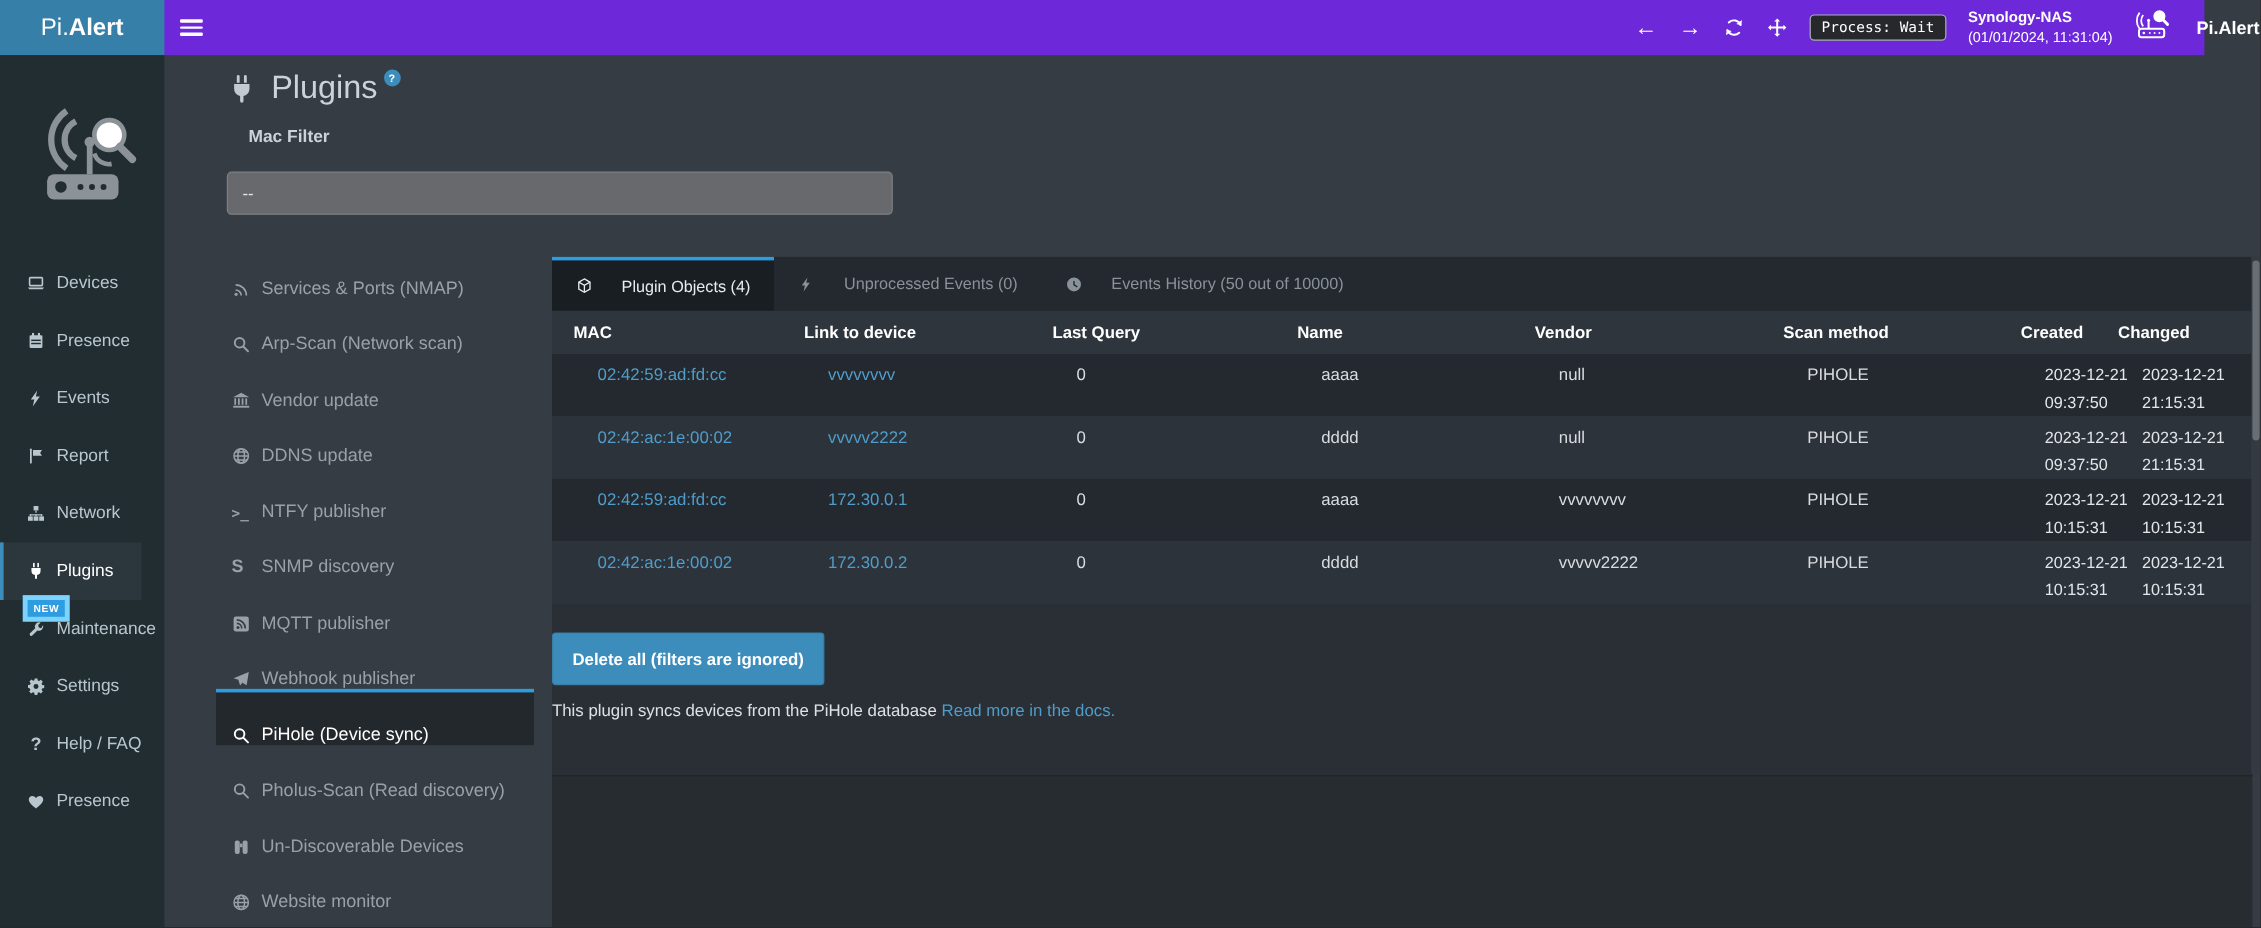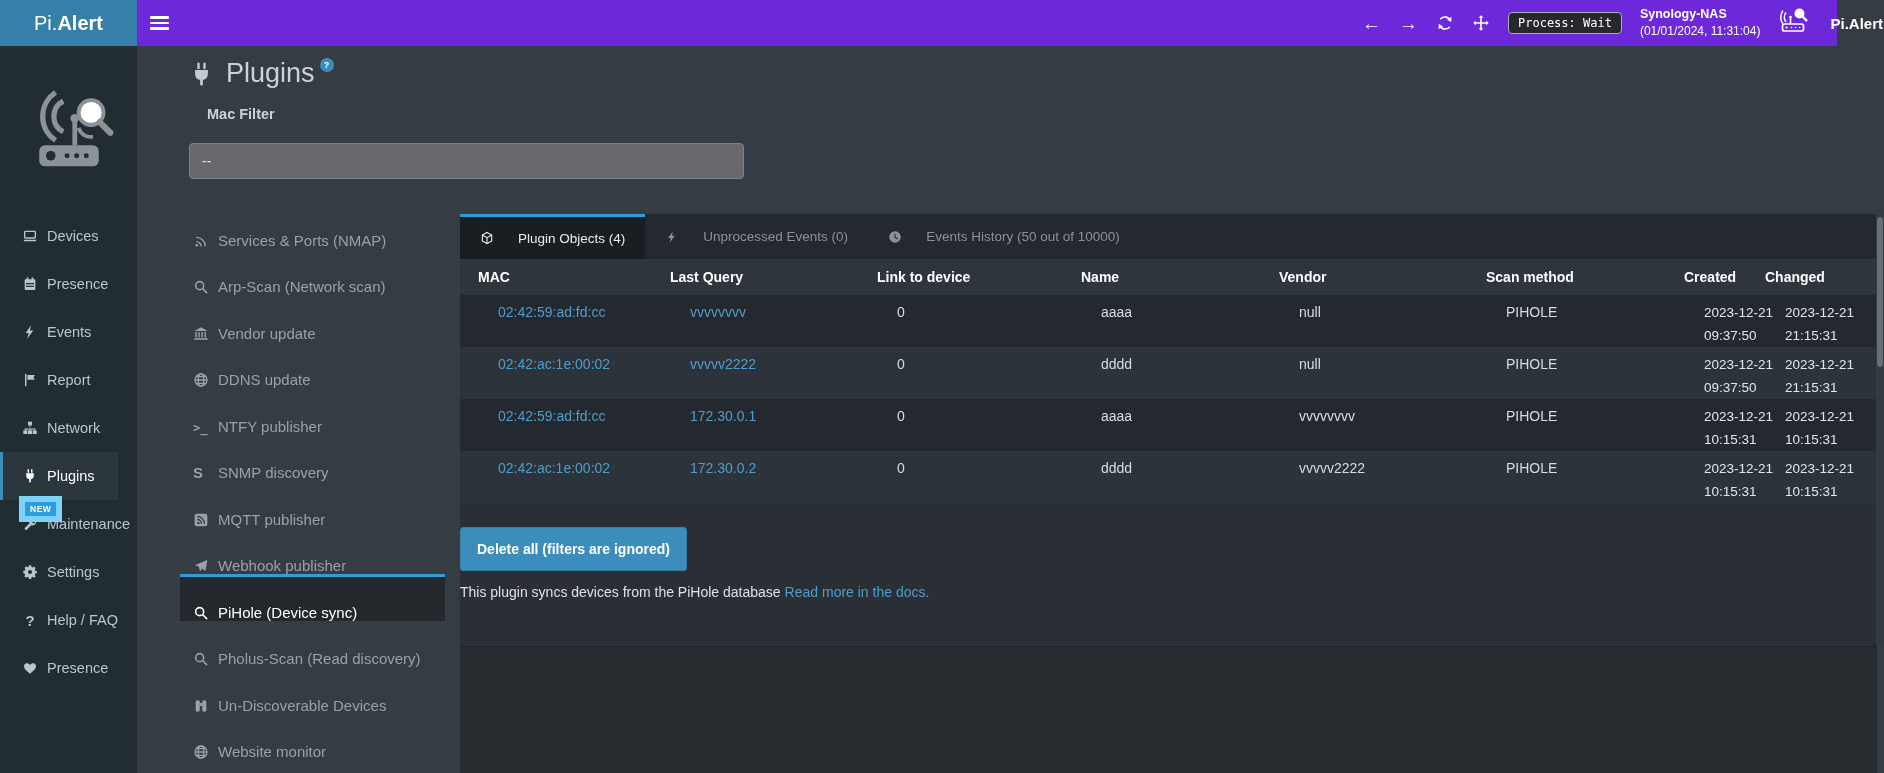--- a/index.html
+++ b/index.html
@@ -27,21 +27,21 @@
   .sidebar{left:0;top:46px;width:137px;height:727px;background:#222d32;}
   .logo-box{left:0;top:0;width:137px;height:160px;display:flex;align-items:center;justify-content:center;}
   .side-menu{left:0;top:166px;width:118px;}
   .side-item{height:48px;display:flex;align-items:center;padding-left:22px;color:#b8c7ce;
              font-size:14.5px;cursor:pointer;box-sizing:border-box;}
   .side-item .ic{width:25px;flex:0 0 25px;display:flex;align-items:center;color:#b8c7ce;}
   .side-item .ic svg{width:16px;height:16px;}
   .side-item.active{background:#2c363d;border-left:3px solid #3c8dbc;padding-left:19px;color:#fff;}
   .side-item.active .ic{color:#fff;}
   .gq{font-size:15px;font-weight:bold;width:16px;text-align:center;}
-  .new-badge{left:19px;top:496px;background:#2e9ce0;border:6px solid #7dd3fc;color:#fff;
+  .new-badge{left:19px;top:496px;background:#2e9ce0;border:4px solid #7dd3fc;color:#fff;
              font-size:8.5px;font-weight:bold;padding:2px 5px;letter-spacing:.5px;z-index:6;}
 
   
   .page-title{left:188px;top:56px;display:flex;align-items:flex-start;color:#ccd2d7;}
   .page-title .ti{width:27px;height:27px;color:#c3c9cf;margin-right:11px;margin-top:5px;}
   .page-title .tx{font-size:27px;line-height:34px;}
   .info-badge{width:14px;height:14px;border-radius:50%;background:#3c8dbc;color:#fff;font-size:9px;
               font-weight:bold;text-align:center;line-height:14px;margin-left:5px;margin-top:2px;cursor:pointer;}
   .filter-label{left:207px;top:106px;font-size:14.5px;font-weight:bold;color:#ccd2d7;}
   .filter-input{left:189px;top:143px;width:555px;height:36px;background:#67696c;
@@ -407,22 +407,22 @@
       <span>Events History (50 out of 10000)</span>
     </div>
   </div>
 
   <div class="abs panel-mid"></div>
   <div class="abs panel-low"></div>
 
   <div class="abs dtable">
     <div class="thead">
       <div>MAC</div>
+      <div>Link to device</div>
       <div>Last Query</div>
-      <div>Link to device</div>
       <div>Name</div>
       <div>Vendor</div>
       <div>Scan method</div>
       <div>Created</div>
       <div>Changed</div>
     </div>
 
     <div class="trow r-odd">
       <div class="cell lnk">02:42:59:ad:fd:cc</div>
       <div class="cell lnk">vvvvvvvv</div>

